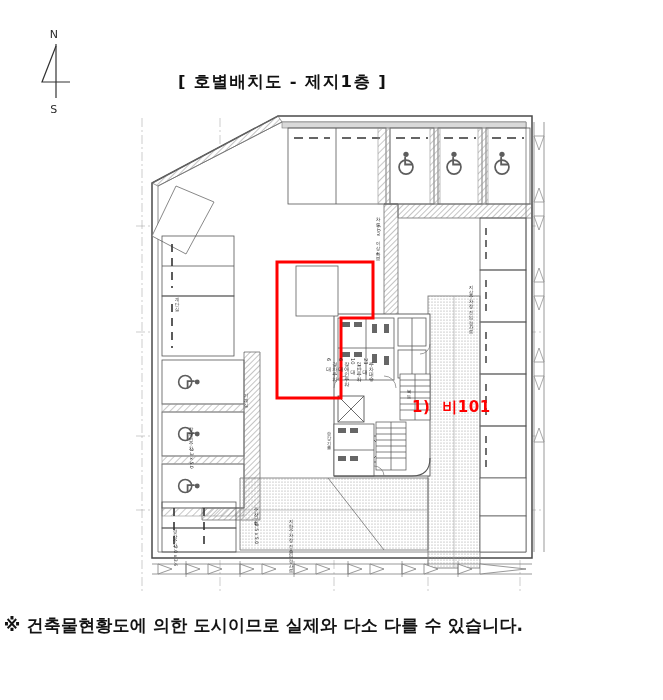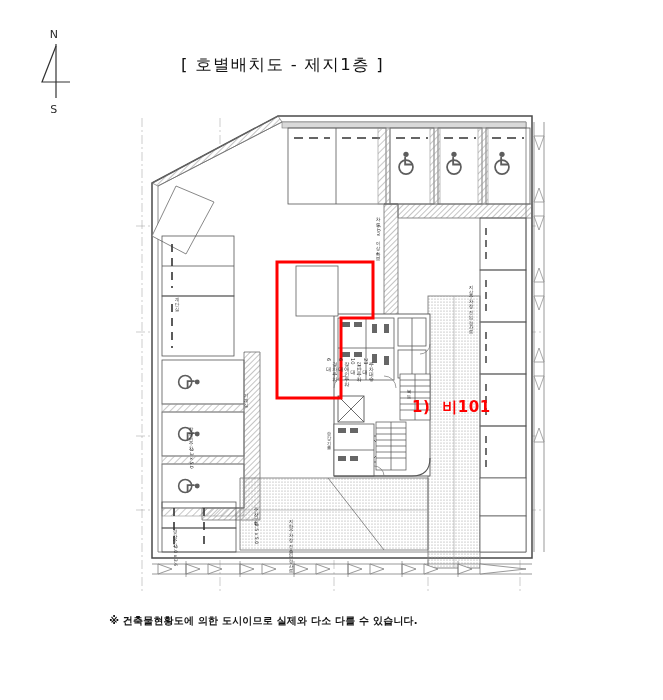--- a/index.html
+++ b/index.html
@@ -36,38 +36,38 @@
     letter-spacing: .5px;
   }
   #compass .compass-n { top: 0px; }
   #compass .compass-s { bottom: 0px; }
   #compass svg { position: absolute; left: 0; top: 14px; }
 
   
   #plan-title {
     position: absolute;
     left: 0;
-    top: 54px;
+    top: 71px;
     width: 565px;
     text-align: center;
     font-size: 16.5px;
-    font-weight: normal;
+    font-weight: bold;
     letter-spacing: 1.3px;
     color: #111111;
     white-space: pre;
   }
 
   
   #plan-note {
     position: absolute;
     left: 0;
     top: 614px;
     width: 527px;
     text-align: center;
-    font-size: 10px;
+    font-size: 17px;
     font-weight: bold;
     letter-spacing: .2px;
     color: #131313;
     white-space: pre;
   }
 
   
   #floorplan-canvas {
     position: absolute;
     left: 128px;

